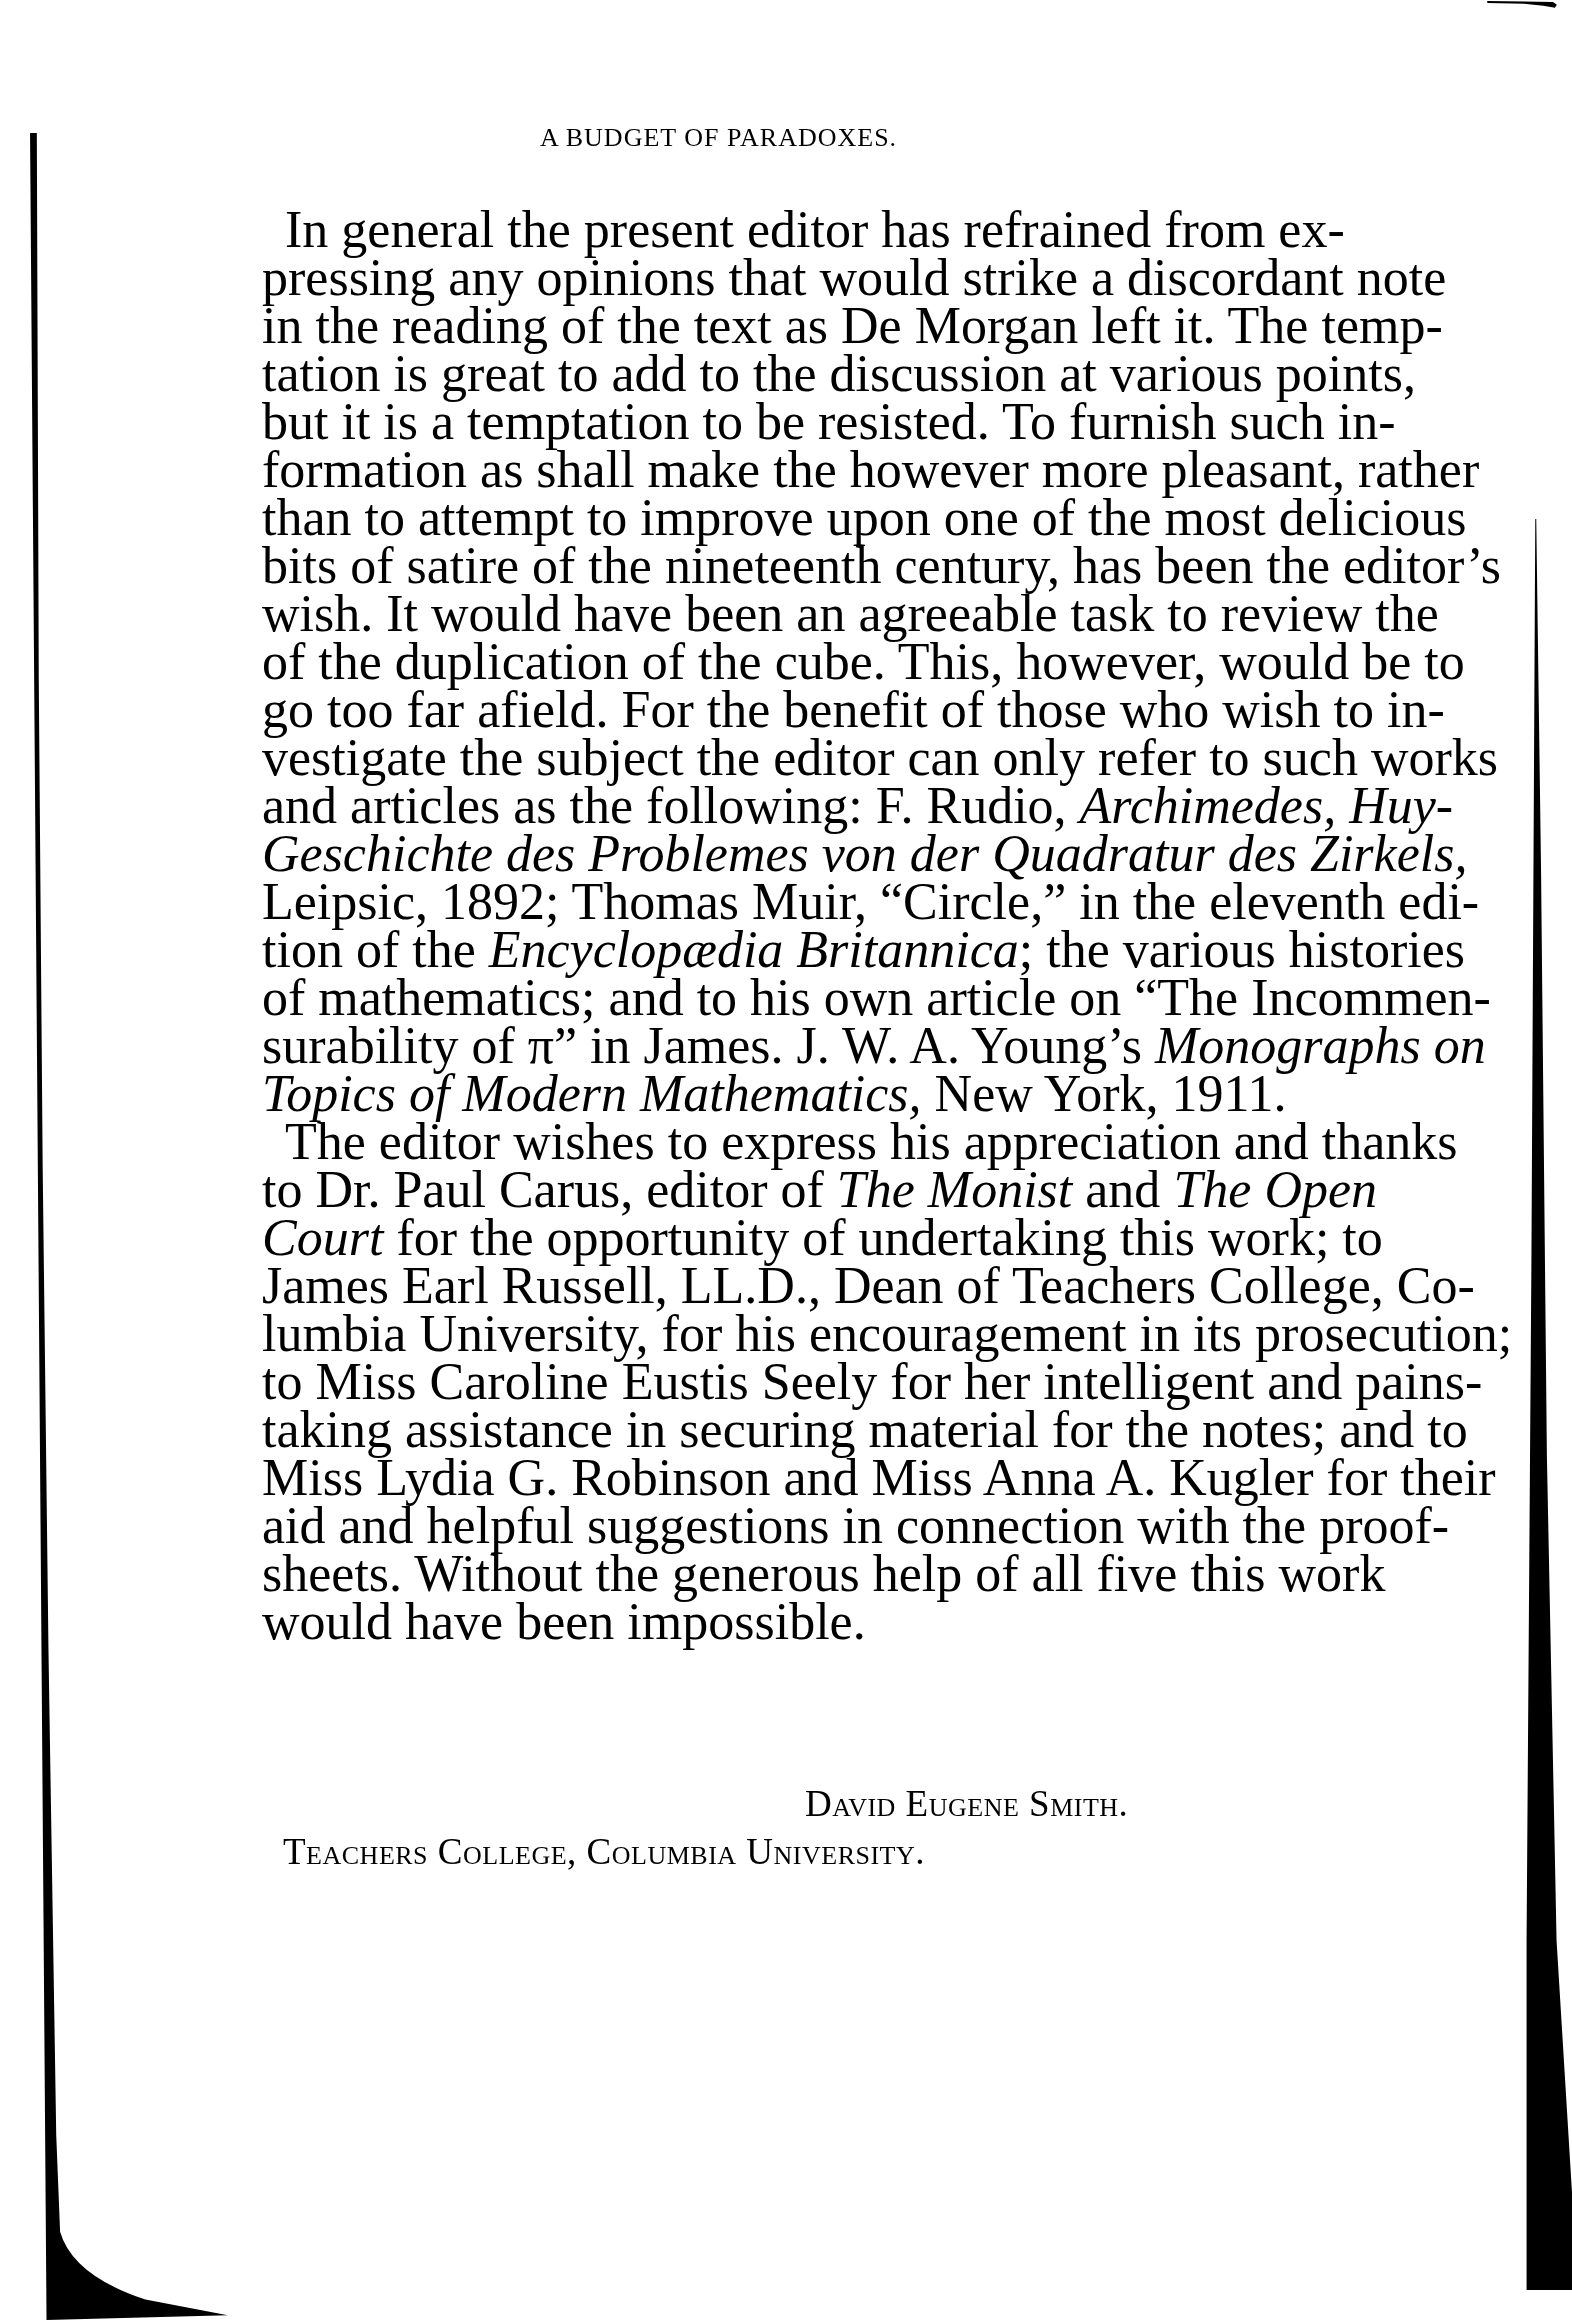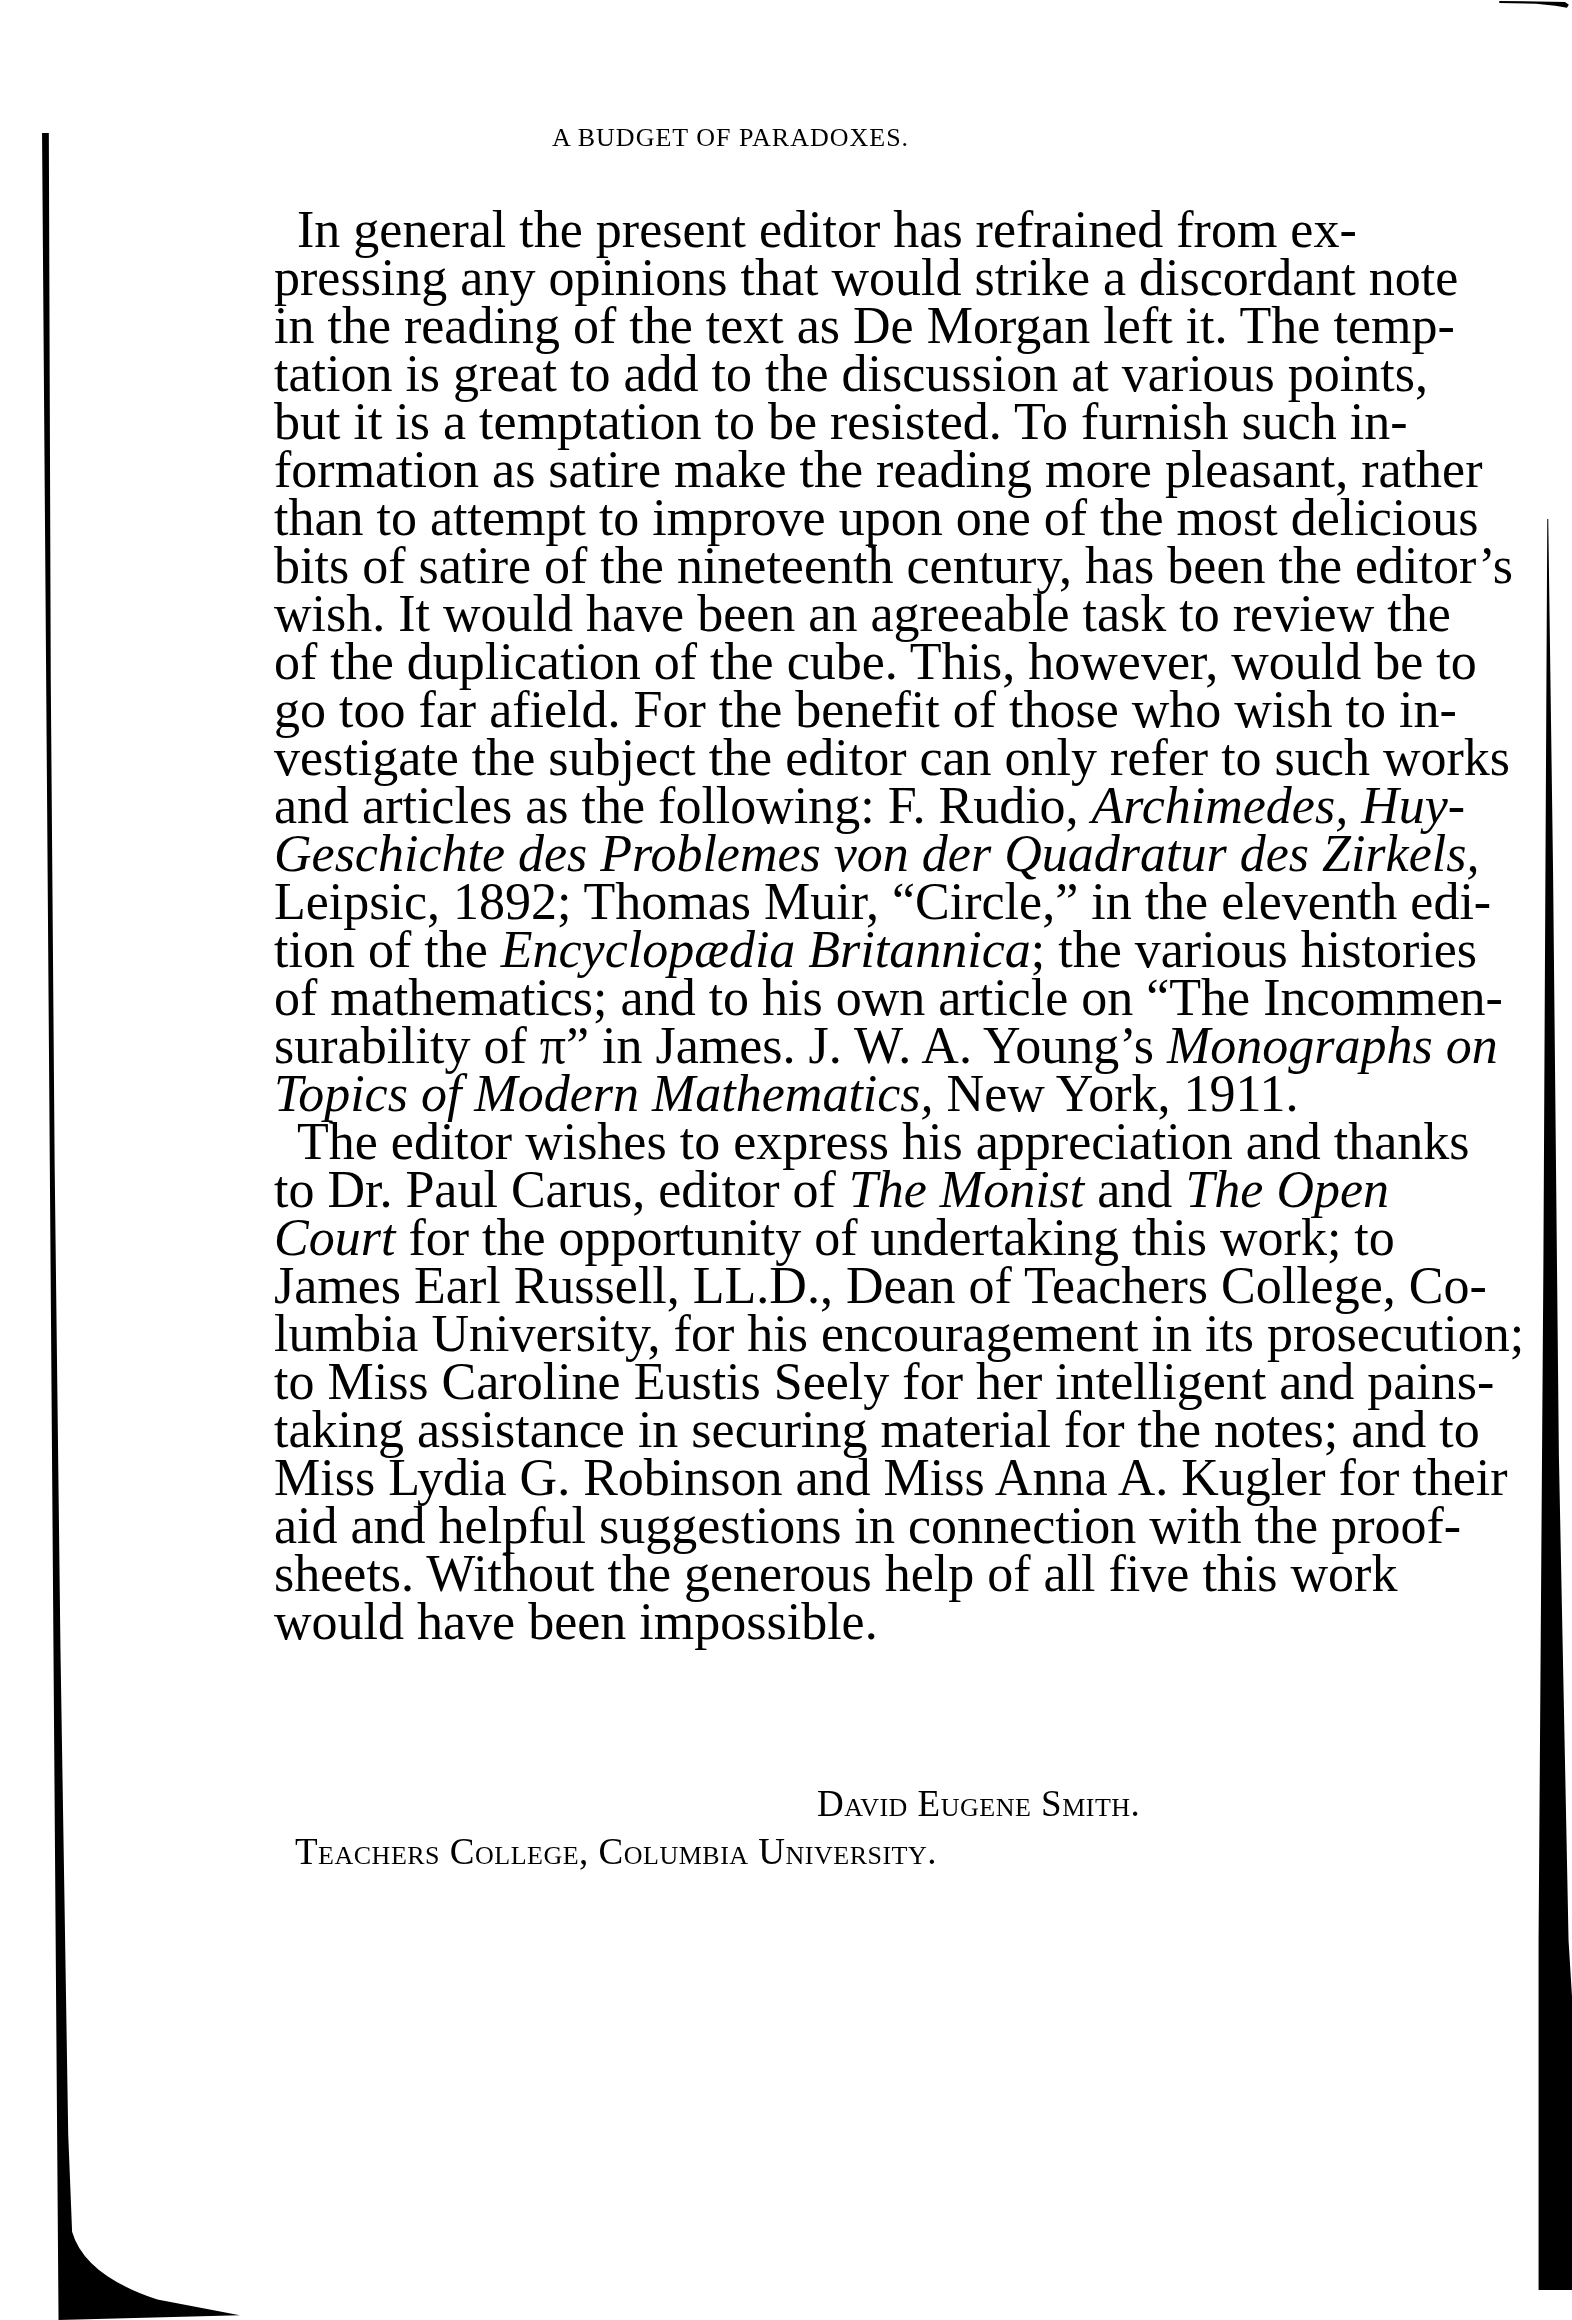--- a/index.html
+++ b/index.html
@@ -10,21 +10,21 @@
     body {
       width: 1573px;
       height: 2320px;
       position: relative;
       overflow: hidden;
       font-family: "Liberation Serif", "DejaVu Serif", serif;
       color: #000000;
     }
     .page {
       position: absolute;
-      left: 12px; top: 0;
+      left: 0; top: 0;
       width: 1524px;
       height: 2320px;
     }
     
     .edge-left {
       position: absolute;
       left: 0; top: 0;
       width: 252px;
       height: 2320px;
     }
@@ -110,21 +110,21 @@
   </svg>
 
   <div class="running-head">A BUDGET OF PARADOXES.</div>
 
   <div class="body-text" id="body-text">
       <span class="line indent"><span>In general the present editor has refrained from ex-</span></span>
       <span class="line"><span>pressing any opinions that would strike a discordant note</span></span>
       <span class="line"><span>in the reading of the text as De Morgan left it.  The temp-</span></span>
       <span class="line"><span>tation is great to add to the discussion at various points,</span></span>
       <span class="line"><span>but it is a temptation to be resisted.  To furnish such in-</span></span>
-      <span class="line"><span>formation as satire make the reading more pleasant, rather</span></span>
+      <span class="line"><span>formation as shall make the however more pleasant, rather</span></span>
       <span class="line"><span>than to attempt to improve upon one of the most delicious</span></span>
       <span class="line"><span>bits of satire of the nineteenth century, has been the editor’s</span></span>
       <span class="line"><span>wish.  It would have been an agreeable task to review the</span></span>
       <span class="line"><span>of the duplication of the cube.  This, however, would be to</span></span>
       <span class="line"><span>go too far afield.  For the benefit of those who wish to in-</span></span>
       <span class="line"><span>vestigate the subject the editor can only refer to such works</span></span>
       <span class="line"><span>and articles as the following: F. Rudio, </span><span class="it">Archimedes, Huy-</span></span>
       <span class="line"><span class="it">Geschichte des Problemes von der Quadratur des Zirkels,</span></span>
       <span class="line"><span>Leipsic, 1892; Thomas Muir, “Circle,” in the eleventh edi-</span></span>
       <span class="line"><span>tion of the </span><span class="it">Encyclopædia Britannica</span><span>; the various histories</span></span>

